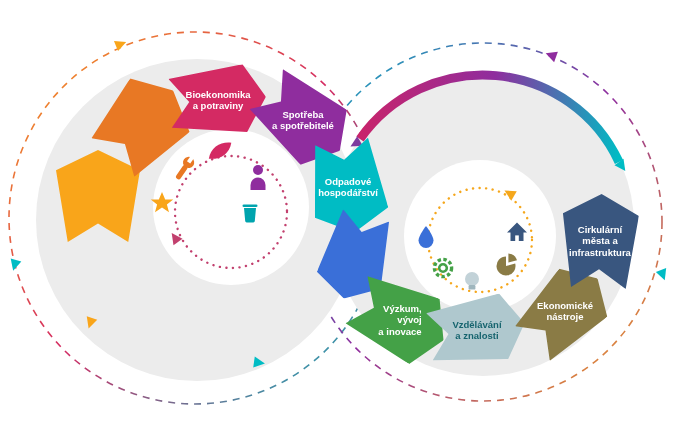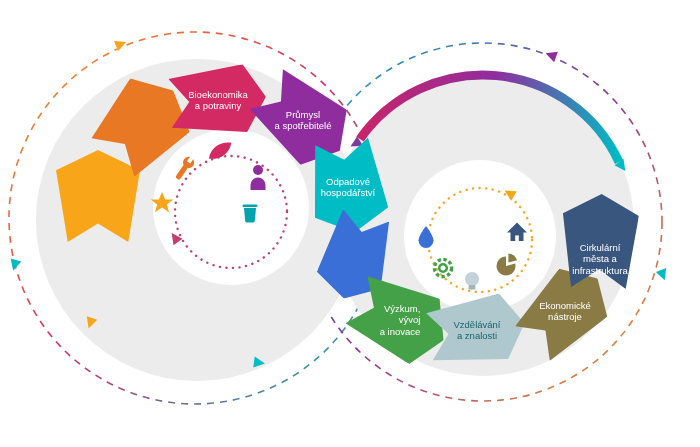--- a/index.html
+++ b/index.html
@@ -1,42 +1,42 @@
 <!DOCTYPE html>
 <html><head>
 <meta charset="utf-8">
 <style>
   html,body{margin:0;padding:0;background:#fff;}
   #stage{position:relative;width:700px;height:447px;background:#fff;overflow:hidden;
          font-family:"Liberation Sans",sans-serif;}
   #bg{position:absolute;left:0;top:0;}
   .seg{position:absolute;clip-path:polygon(0 14%,78% 0,100% 50%,78% 100%,0 86%,20% 50%);}
   .lab{position:absolute;display:flex;align-items:center;justify-content:center;
-       text-align:center;font-weight:normal;font-size:9.5px;line-height:1.18;color:#fff;
+       text-align:center;font-weight:bold;font-size:9.5px;line-height:1.18;color:#fff;
        white-space:pre-line;pointer-events:none;}
   .seg0{left:52px;top:154px;width:92px;height:84px;background:#F9A51A;transform:rotate(-90deg);}
   .lab0{left:43px;top:166px;width:110px;height:60px;}
   .seg1{left:98px;top:84px;width:90px;height:80px;background:#E87824;transform:rotate(-48deg);}
   .lab1{left:88px;top:94px;width:110px;height:60px;}
   .seg2{left:170px;top:66px;width:96px;height:68px;background:#D42A63;transform:rotate(-4deg);}
   .lab2{left:163px;top:70px;width:110px;height:60px;}
   .seg3{left:255px;top:84px;width:96px;height:72px;background:#8F2D9E;transform:rotate(40deg);}
   .lab3{left:248px;top:90px;width:110px;height:60px;}
   .seg4{left:302px;top:150px;width:92px;height:74px;background:#00BCC4;transform:rotate(82deg);}
   .lab4{left:293px;top:157px;width:110px;height:60px;}
   .seg5{left:312px;top:224px;width:86px;height:66px;background:#3A6FD8;transform:rotate(105deg);}
   .lab5{left:300px;top:227px;width:110px;height:60px;}
   .seg6{left:352px;top:284px;width:96px;height:72px;background:#44A147;transform:rotate(25deg);}
   .lab6{left:345px;top:290px;width:110px;height:60px;text-align:right;}
   .seg7{left:429px;top:297px;width:96px;height:66px;background:#AFC8CE;transform:rotate(-8deg);}
   .lab7{left:422px;top:300px;width:110px;height:60px;color:#16646E;}
   .seg8{left:519px;top:277px;width:92px;height:68px;background:#8A7B45;transform:rotate(-45deg);}
   .lab8{left:510px;top:281px;width:110px;height:60px;}
   .seg9{left:553px;top:203px;width:94px;height:76px;background:#39567F;transform:rotate(-88deg);}
-  .lab9{left:545px;top:229px;width:110px;height:60px;}
+  .lab9{left:545px;top:211px;width:110px;height:60px;}
 </style>
 </head>
 <body>
 
 <div id="stage">
 
   <svg id="bg" width="700" height="447" viewBox="0 0 700 447">
     <defs>
       <linearGradient id="lgL" x1="0" y1="0" x2="1" y2="1">
         <stop offset="0" stop-color="#F9A51A"></stop>
@@ -128,21 +128,21 @@
   <div class="seg seg3"></div>
   <div class="seg seg4"></div>
   <div class="seg seg5"></div>
   <div class="seg seg6"></div>
   <div class="seg seg7"></div>
   <div class="seg seg8"></div>
   <div class="seg seg9"></div>
 
   <div class="lab lab2">Bioekonomika
 a potraviny</div>
-  <div class="lab lab3">Průmysl
+  <div class="lab lab3">Spotřeba
 a spotřebitelé</div>
   <div class="lab lab4">Odpadové
 hospodářství</div>
   <div class="lab lab6">Výzkum,
 vývoj
 a inovace</div>
   <div class="lab lab7">Vzdělávání
 a znalosti</div>
   <div class="lab lab8">Ekonomické
 nástroje</div>

